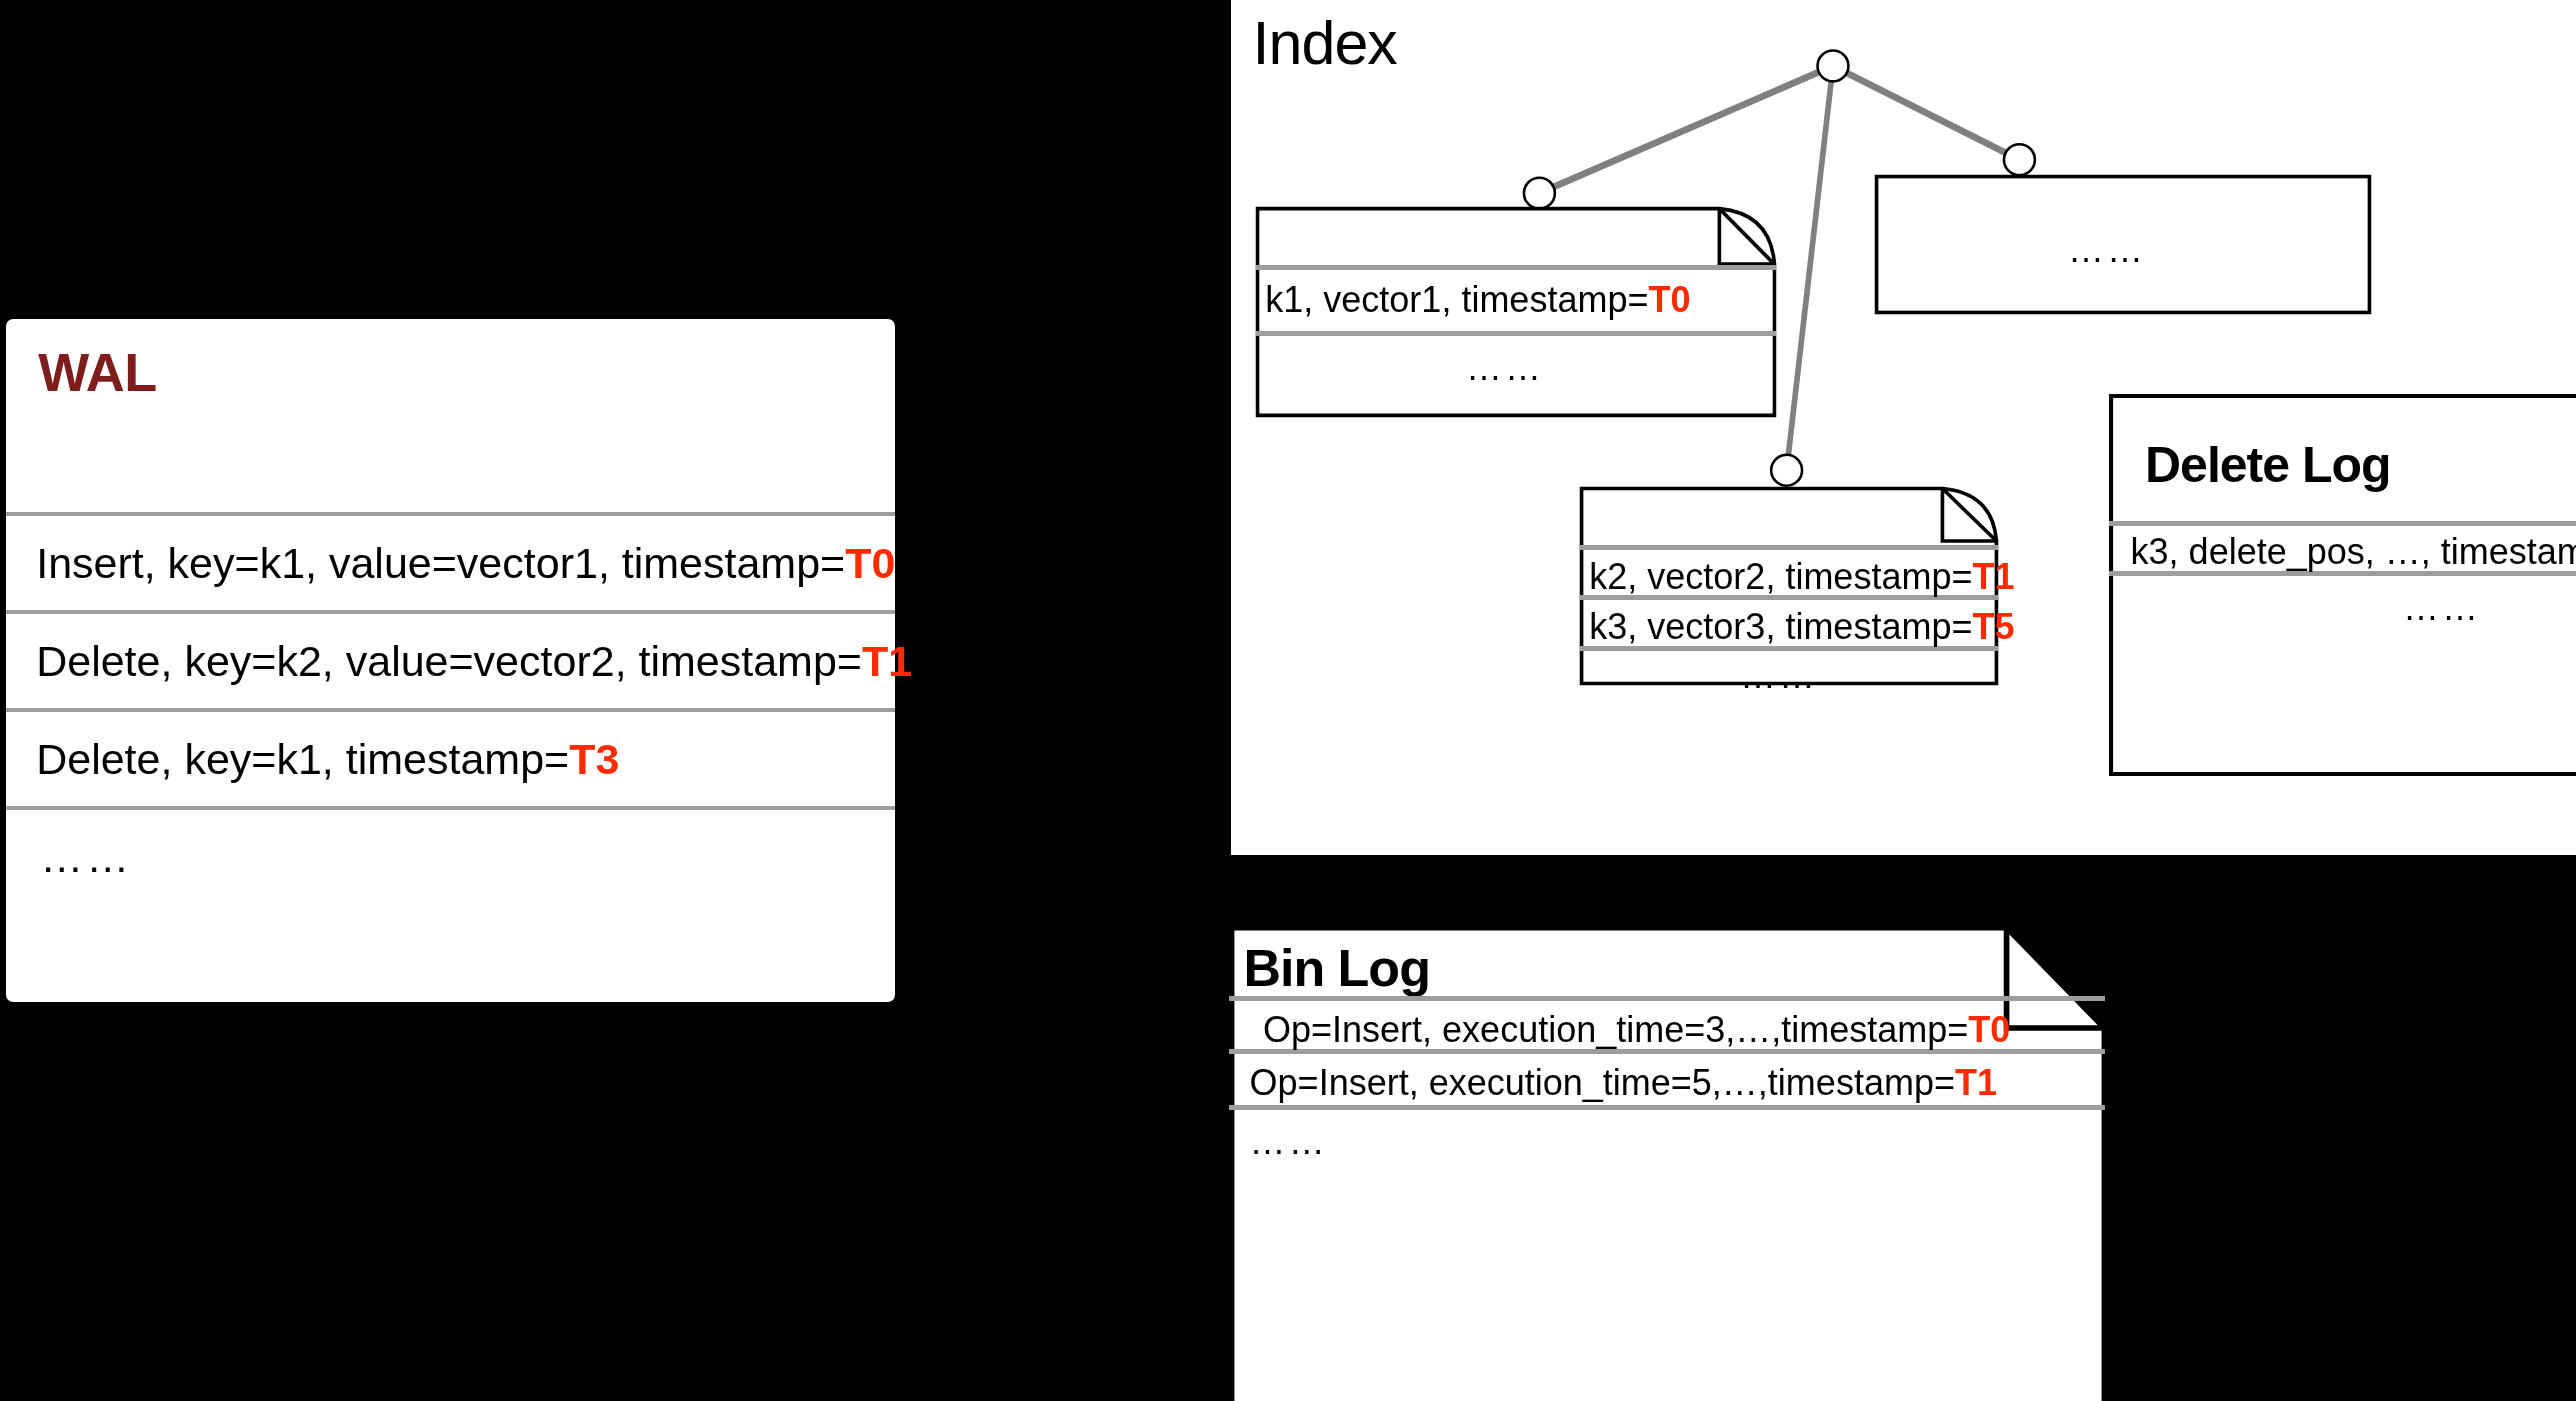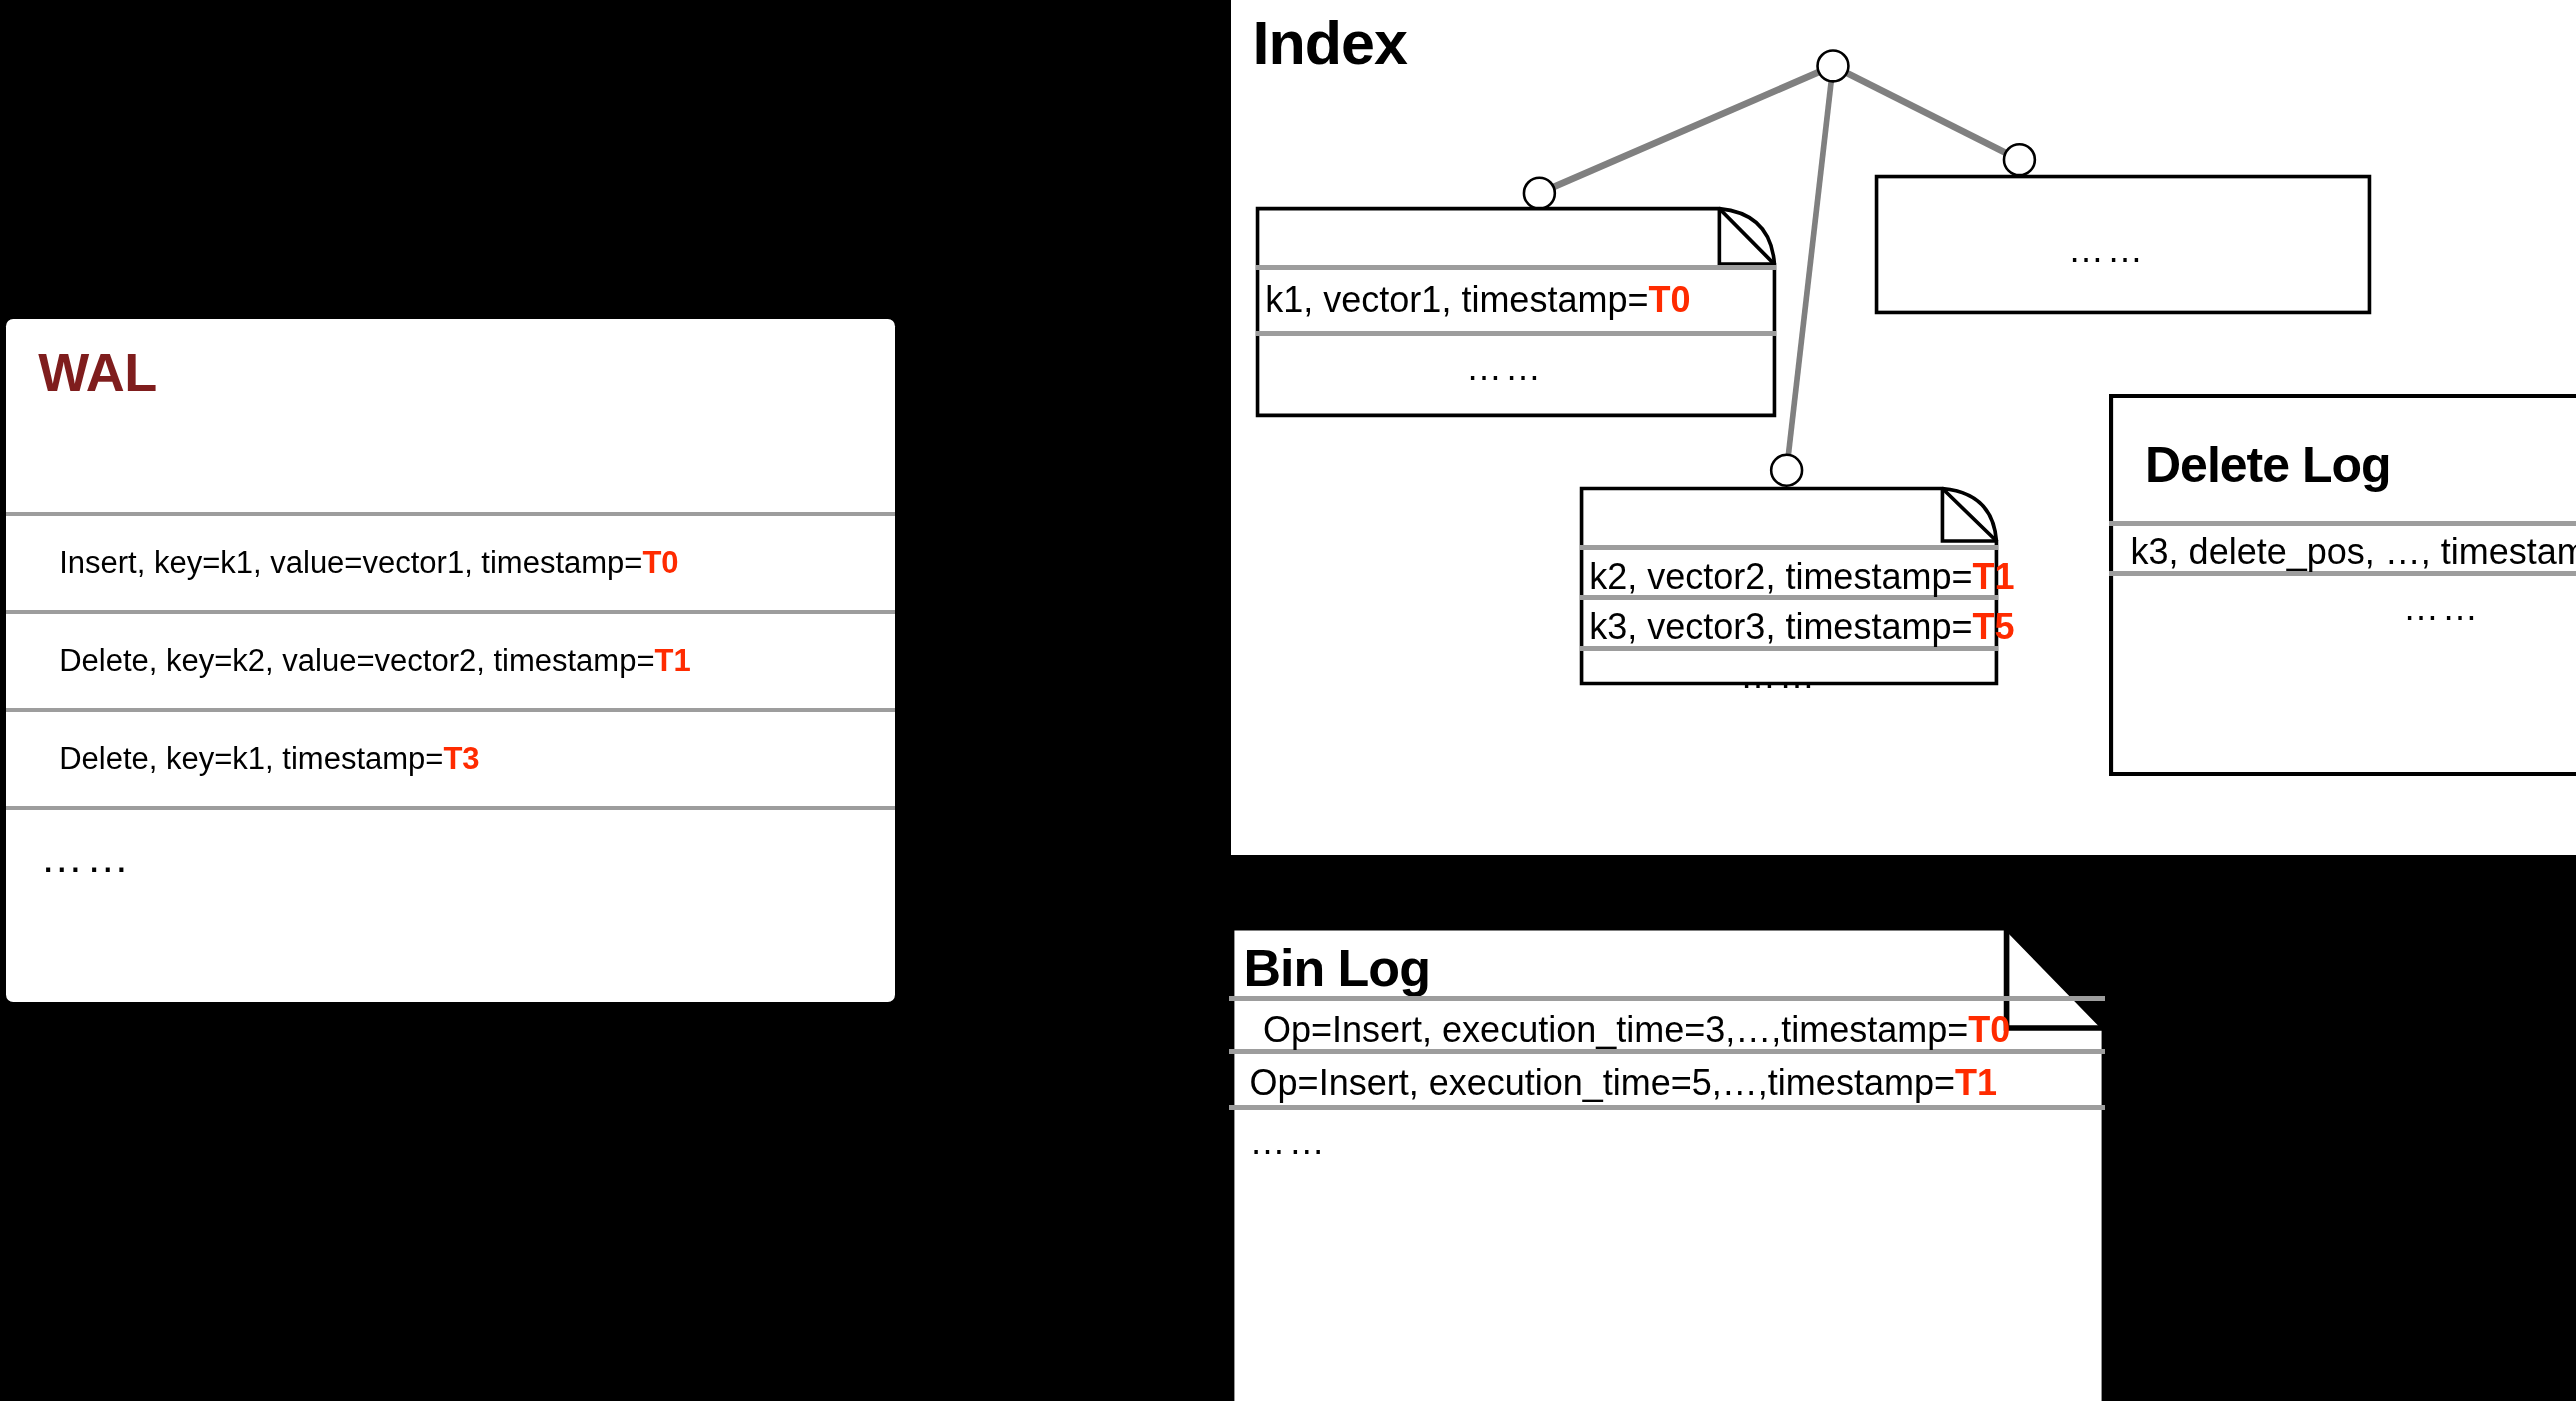--- a/index.html
+++ b/index.html
@@ -8,26 +8,26 @@
 
   .panel{position:absolute;background:#fff;box-sizing:border-box;}
 
   
   #wal{left:6.2px;top:319px;width:889px;height:683px;border-radius:7.2px;}
   .wal-title{position:absolute;left:32px;top:26px;font-size:54px;font-weight:bold;
              letter-spacing:-0.5px;color:#7f1d1d;line-height:1;}
   .wal-rows{position:absolute;left:0;top:193px;width:100%;}
   .wal-row{position:relative;height:98px;box-sizing:border-box;
            border-top:4.6px solid #9d9d9d;display:flex;align-items:center;}
-  .wal-row .txt{padding-left:53px;font-size:31px;color:#000;white-space:nowrap;}
+  .wal-row .txt{padding-left:30px;font-size:43px;color:#000;white-space:nowrap;}
   .wal-row.ell .txt{padding-left:34px;font-size:43px;letter-spacing:3.1px;}
 
   
   #index{left:1231px;top:0px;width:1582px;height:855px;}
-  .index-title{position:absolute;left:21.6px;top:13.4px;font-size:61px;font-weight:bold;
+  .index-title{position:absolute;left:21.6px;top:13.4px;font-size:61px;font-weight:normal;
                color:#000;line-height:1;letter-spacing:-1px;}
 
   
   #tree{position:absolute;left:0;top:0;width:1582px;height:855px;}
 
   
   .doc{position:absolute;box-sizing:border-box;}
   .doc .docsvg{position:absolute;left:0;top:0;width:100%;height:100%;overflow:visible;}
   .docline{position:absolute;left:0;width:100%;height:4.6px;background:#9d9d9d;}
   .doctext{position:absolute;white-space:nowrap;font-size:36px;color:#000;}

